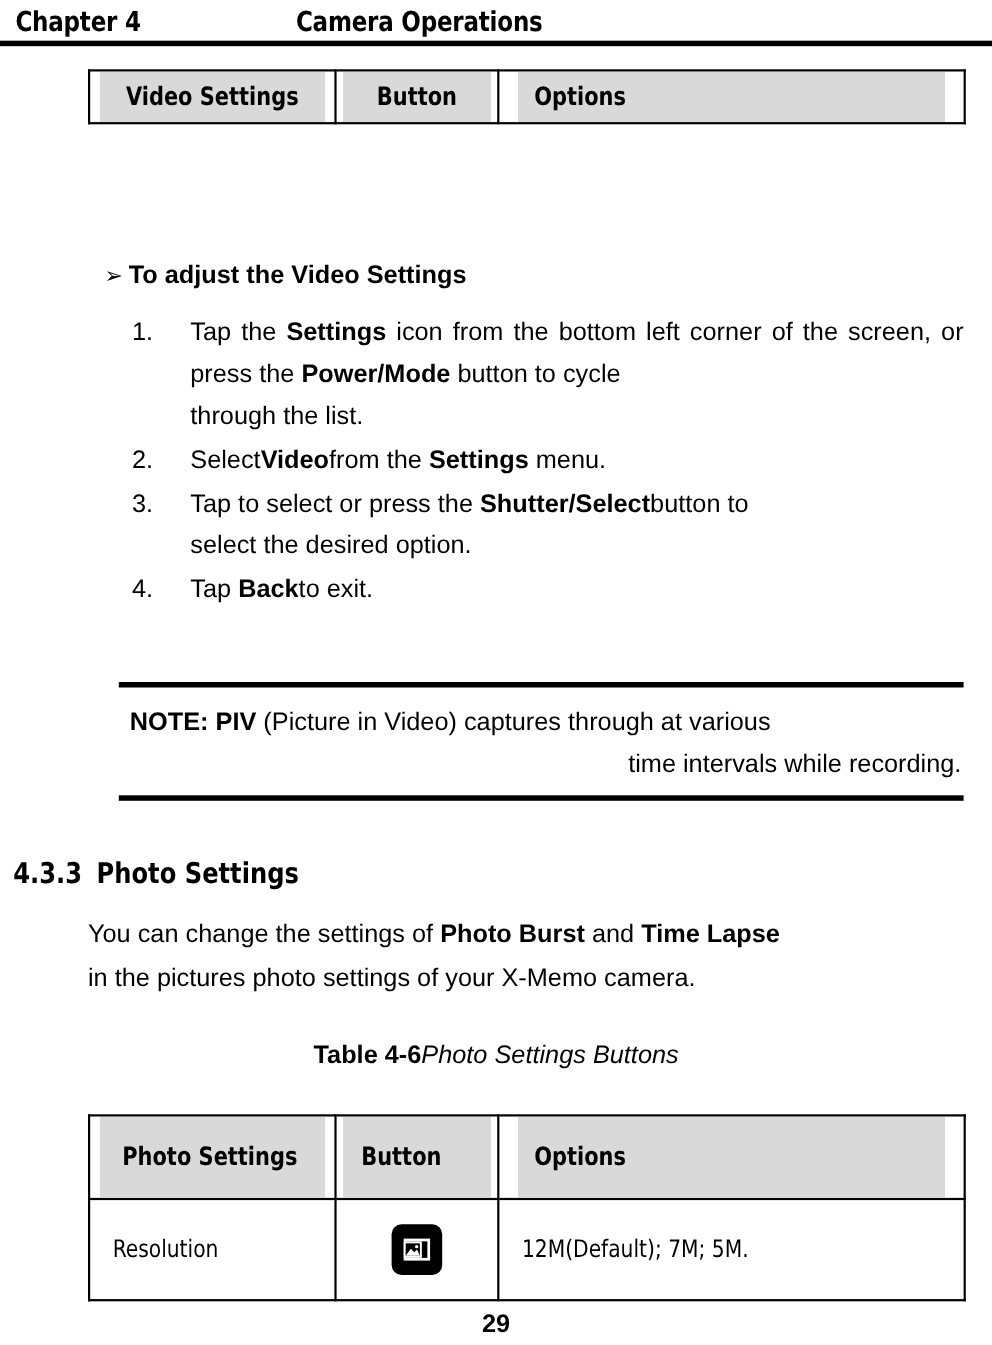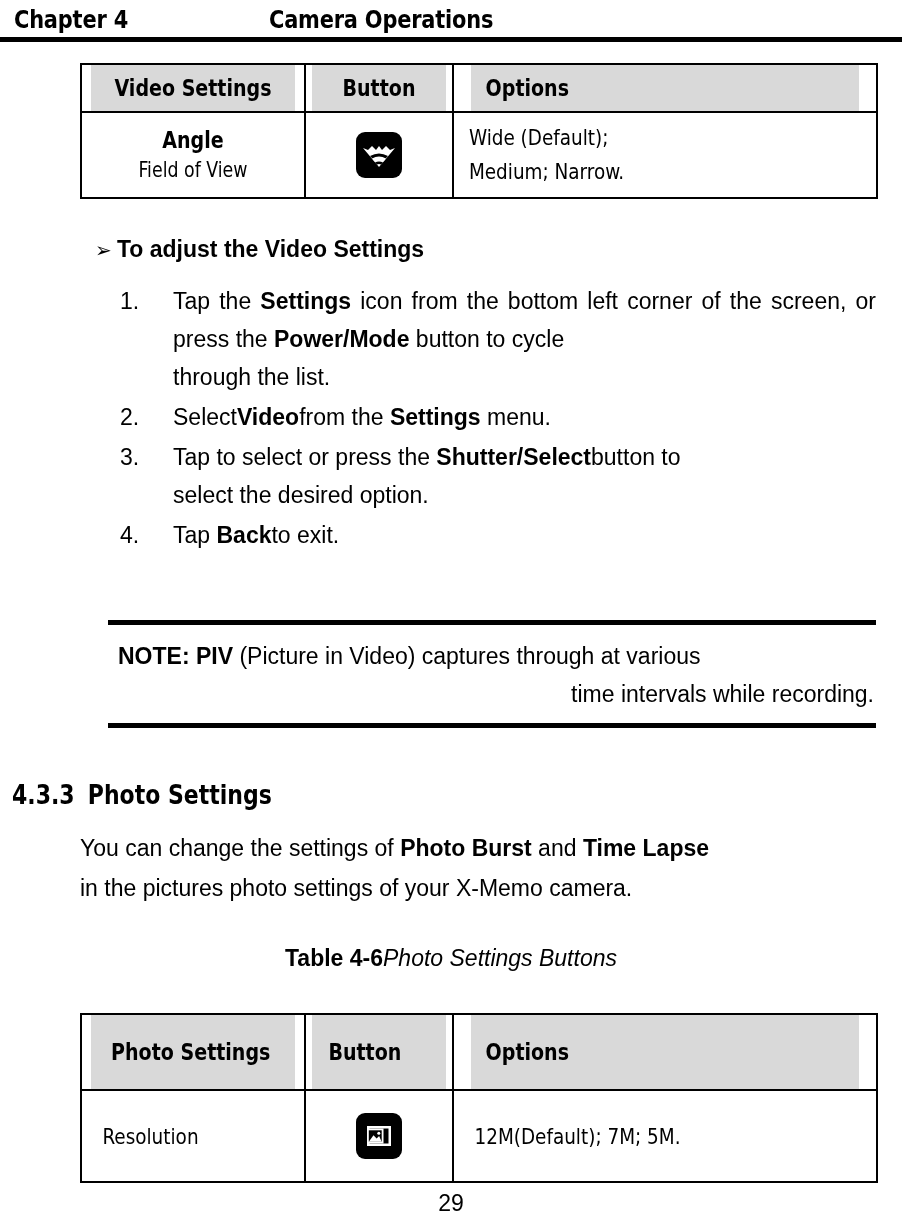--- a/index.html
+++ b/index.html
@@ -248,20 +248,21 @@
   }
 
   
   #page-number {
     position: absolute;
     left: 0;
     top: 1190px;
     width: 902px;
     text-align: center;
     font-size: 23px;
+    font-weight: bold;
   }
 </style>
 </head>
 <body>
 
 <div class="page-header">
   <span class="hdr-chapter">Chapter 4</span>
   <span class="hdr-title">Camera Operations</span>
 </div>
 <div class="header-rule"></div>
@@ -270,40 +271,20 @@
   <colgroup>
       <col class="c1">
       <col class="c2">
       <col class="c3">
     </colgroup>
   <tbody>
     <tr class="hdr-row">
       <td class="hdr-cell h1">Video Settings</td>
       <td class="hdr-cell h2">Button</td>
       <td class="hdr-cell h3">Options</td>
-    </tr>
-    <tr class="body-row">
-      <td>
-        <span class="setting-name">Angle</span>
-        <span class="setting-sub">Field of View</span>
-      </td>
-      <td class="btn-cell">
-        <span class="icon-box">
-          <svg width="46" height="46" viewBox="0 0 46 46" aria-hidden="true">
-            <path d="M7 16 L23 35 L39 16 L34 18 L30 14 L26 18 L23 14 L20 18 L16 14 L12 18 Z" fill="#ffffff"></path>
-            <path d="M14 24 Q23 19 32 24 L29 27 Q23 24 17 27 Z" fill="#000000"></path>
-            <path d="M16 26.5 Q23 22.5 30 26.5 L27.5 29.5 Q23 27.5 18.5 29.5 Z" fill="#ffffff"></path>
-            <path d="M19 30.5 Q23 28.5 27 30.5 L25 32.5 Q23 31.5 21 32.5 Z" fill="#000000"></path>
-          </svg>
-        </span>
-      </td>
-      <td>
-        <span class="opt-line">Wide (Default);</span>
-        <span class="opt-line">Medium; Narrow.</span>
-      </td>
     </tr>
   </tbody>
 </table>
 
 <div class="bullet-head">
   <span class="tri">➢</span><span>To adjust the Video Settings</span>
 </div>
 
 <ol class="steps" id="steps-list">
     <li><span class="num">1.</span><span>Tap the </span><b>Settings</b><span> icon from the bottom left corner of the screen, or press the </span><b>Power/Mode</b><span> button to cycle </span><span class="last-line">through the list.</span></li>

